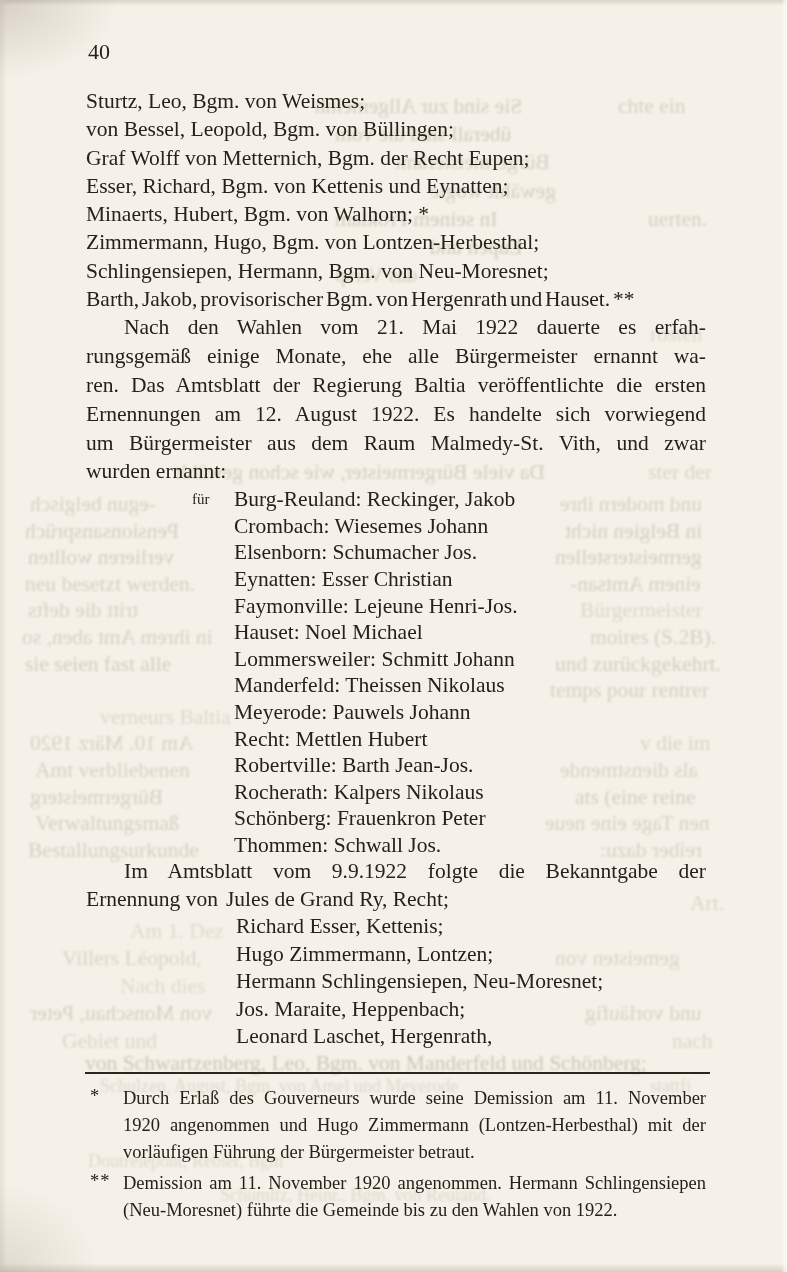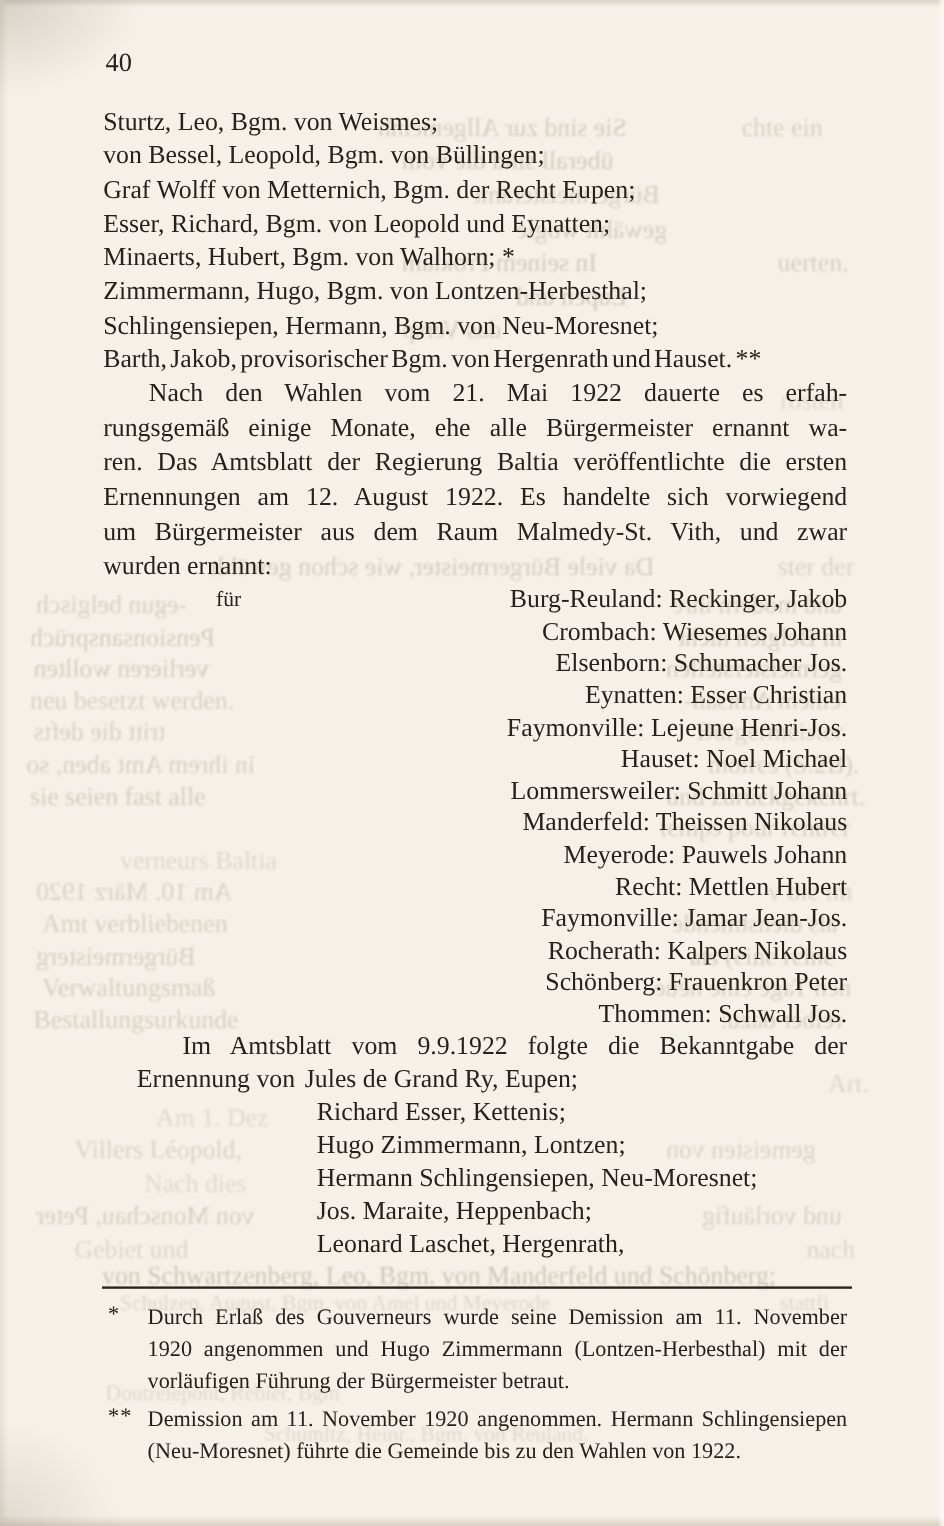--- a/index.html
+++ b/index.html
@@ -30,23 +30,23 @@
 
   
   .content{position:absolute;left:86px;top:87px;width:620px;z-index:2;}
   .line{font-size:21.5px;white-space:nowrap;}
   .jline{white-space:normal;text-align:justify;text-align-last:justify;}
   .indent{text-indent:38px;}
   .tight{word-spacing:-2.6px;}
   #mayor-list .line{line-height:28.3px;}
   #para1 .line{line-height:28.8px;}
   #fur-list{position:relative;}
-  #fur-list .line{line-height:26.6px;padding-left:148px;text-align:right;}
-  .fur-label{position:absolute;left:94px;top:0;font-size:18px;line-height:26.6px;}
-  #para2{position:relative;margin-left:28px;}
+  #fur-list .line{line-height:26.6px;padding-left:148px;}
+  .fur-label{position:absolute;left:106px;top:0;font-size:15px;line-height:26.6px;}
+  #para2{position:relative;}
   #para2 .line{line-height:27.5px;}
   #para2 .hang{padding-left:140px;position:relative;}
   #para2 .hang-label{position:absolute;left:0;top:0;}
   #para2 .cont{padding-left:150px;}
 
   .fnrule{margin-top:21px;margin-left:-1px;width:625px;height:2.4px;background:#2b261f;}
   .footnotes{margin-top:11px;}
   .fn{position:relative;}
   .fn + .fn{margin-top:4px;}
   .fn-marker{position:absolute;left:4px;top:1px;font-size:18.5px;letter-spacing:1px;}
@@ -113,21 +113,21 @@
       <div class="ghost fnz" style="top: 1186px; left: 220px; opacity: 0.3;">Schumltz, Heinr., Bgm. von Reuland.</div>
     </div>
 
   <div class="pagenum">40</div>
 
   <div class="content">
     <div id="mayor-list">
         <div class="line">Sturtz, Leo, Bgm. von Weismes;</div>
         <div class="line">von Bessel, Leopold, Bgm. von Büllingen;</div>
         <div class="line">Graf Wolff von Metternich, Bgm. der Recht Eupen;</div>
-        <div class="line">Esser, Richard, Bgm. von Leopold und Eynatten;</div>
+        <div class="line">Esser, Richard, Bgm. von Kettenis und Eynatten;</div>
         <div class="line">Minaerts, Hubert, Bgm. von Walhorn; *</div>
         <div class="line">Zimmermann, Hugo, Bgm. von Lontzen-Herbesthal;</div>
         <div class="line">Schlingensiepen, Hermann, Bgm. von Neu-Moresnet;</div>
         <div class="line tight">Barth, Jakob, provisorischer Bgm. von Hergenrath und Hauset. **</div>
       </div>
     <div id="para1">
         <div class="line jline indent">Nach den Wahlen vom 21. Mai 1922 dauerte es erfah-</div>
         <div class="line jline">rungsgemäß einige Monate, ehe alle Bürgermeister ernannt wa-</div>
         <div class="line jline">ren. Das Amtsblatt der Regierung Baltia veröffentlichte die ersten</div>
         <div class="line jline">Ernennungen am 12. August 1922. Es handelte sich vorwiegend</div>
@@ -139,29 +139,29 @@
     <div class="line">Burg-Reuland: Reckinger, Jakob</div>
         <div class="line">Crombach: Wiesemes Johann</div>
         <div class="line">Elsenborn: Schumacher Jos.</div>
         <div class="line">Eynatten: Esser Christian</div>
         <div class="line">Faymonville: Lejeune Henri-Jos.</div>
         <div class="line">Hauset: Noel Michael</div>
         <div class="line">Lommersweiler: Schmitt Johann</div>
         <div class="line">Manderfeld: Theissen Nikolaus</div>
         <div class="line">Meyerode: Pauwels Johann</div>
         <div class="line">Recht: Mettlen Hubert</div>
-        <div class="line">Faymonville: Jamar Jean-Jos.</div>
+        <div class="line">Robertville: Barth Jean-Jos.</div>
         <div class="line">Rocherath: Kalpers Nikolaus</div>
         <div class="line">Schönberg: Frauenkron Peter</div>
         <div class="line">Thommen: Schwall Jos.</div>
       </div>
     <div id="para2">
       <div class="line jline indent">Im Amtsblatt vom 9.9.1922 folgte die Bekanntgabe der</div>
       <div class="line hang">
-        <span class="hang-label">Ernennung von</span><span>Jules de Grand Ry, Eupen;</span>
+        <span class="hang-label">Ernennung von</span><span>Jules de Grand Ry, Recht;</span>
       </div>
     <div class="line cont">Richard Esser, Kettenis;</div>
         <div class="line cont">Hugo Zimmermann, Lontzen;</div>
         <div class="line cont">Hermann Schlingensiepen, Neu-Moresnet;</div>
         <div class="line cont">Jos. Maraite, Heppenbach;</div>
         <div class="line cont">Leonard Laschet, Hergenrath,</div>
       </div>
     <div class="fnrule"></div>
     <div class="footnotes" id="footnotes">
         <div class="fn">

